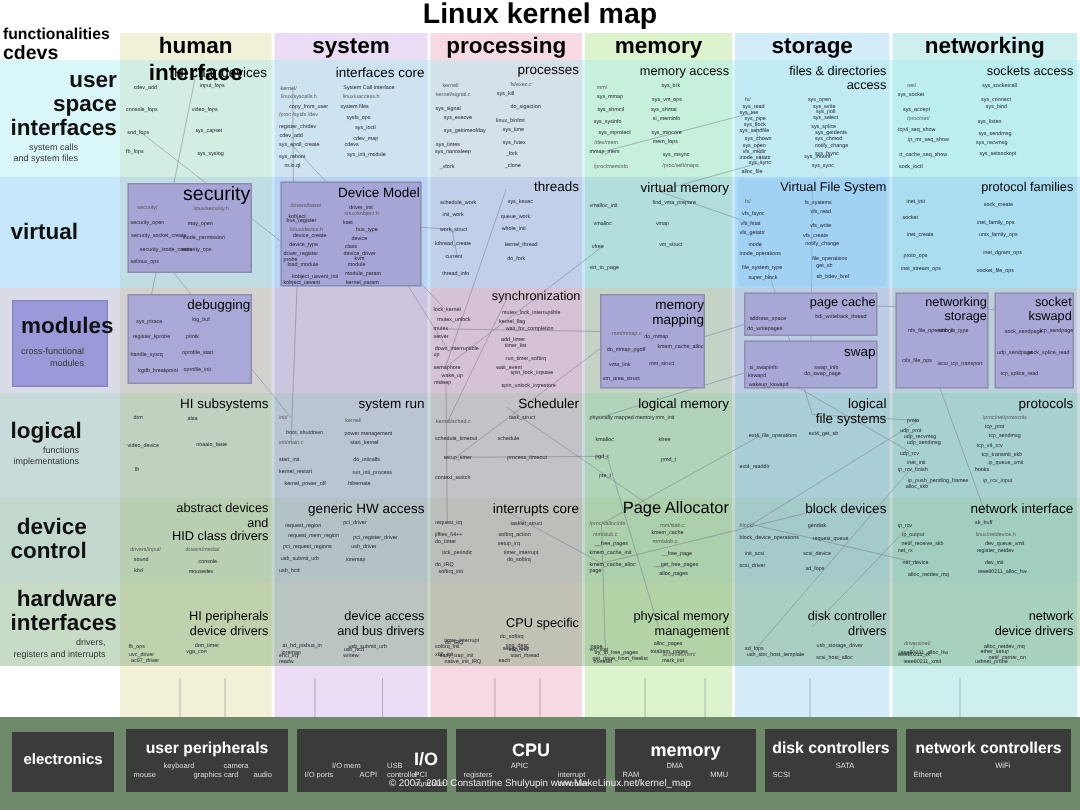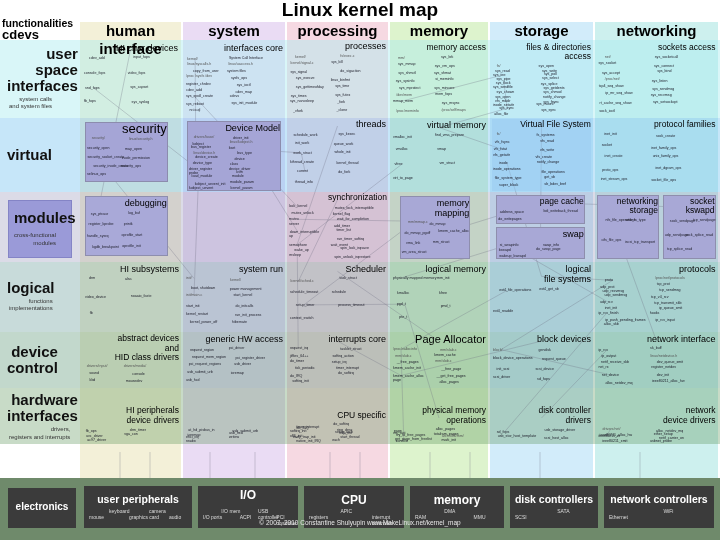--- a/index.html
+++ b/index.html
@@ -699,20 +699,24 @@
           <div>HI peripherals</div>
           <div>device drivers</div>
         </div>
         <div class="fn" style="left: 3.83887px; top: 39.5296px;">fb_ops</div>
         <div class="fn" style="left: 47.7675px; top: 39.1779px;">drm_timer</div>
         <div class="fn" style="left: 4.07489px; top: 45.0334px;">uvc_driver</div>
         <div class="fn" style="left: 42.217px; top: 43.3871px;">vga_con</div>
         <div class="fn" style="left: 5.2904px; top: 48.4236px;">ac97_driver</div>
       </div>
       <div class="grp" style="left: 185.04px; top: 389.12px; width: 97.92px; height: 53.76px;">
+        <div class="gtitle" style="font-size: 8.5px; line-height: 9.5px; top: 17.38px;">
+          <div>device access</div>
+          <div>and bus drivers</div>
+        </div>
         <div class="fn" style="left: 3.31802px; top: 39.2886px;">at_hd_pisbus_in</div>
         <div class="fn" style="left: 47.3315px; top: 39.869px;">usb_submit_urb</div>
         <div class="fn" style="left: 2.58272px; top: 44.0862px;">ioremap</div>
         <div class="fn" style="left: 44.0798px; top: 41.5781px;">usb_hcd</div>
         <div class="fn" style="left: 1px; top: 46.0391px;">ehci_irq</div>
         <div class="fn" style="left: 43.849px; top: 45.9758px;">writew</div>
         <div class="fn" style="left: 1px; top: 49.76px;">readw</div>
       </div>
       <div class="grp" style="left: 289.02px; top: 389.12px; width: 96.96px; height: 53.76px;">
         <div class="gtitle" style="font-size: 8.5px; line-height: 9.5px; top: 22.13px;">
@@ -727,21 +731,21 @@
         <div class="fn" style="left: 1px; top: 44.52px;">x86_init</div>
         <div class="fn" style="left: 50.1999px; top: 42.3545px;">trap_init</div>
         <div class="fn" style="left: 4.02958px; top: 45.5004px;">early_trap_init</div>
         <div class="fn" style="left: 51.3409px; top: 45.6026px;">start_thread</div>
         <div class="fn" style="left: 7.26729px; top: 49.6813px;">native_init_IRQ</div>
         <div class="fn" style="left: 43.3112px; top: 49.1097px;">each</div>
       </div>
       <div class="grp" style="left: 391.96px; top: 389.12px; width: 94.08px; height: 53.76px;">
         <div class="gtitle" style="font-size: 8.5px; line-height: 9.5px; top: 17.38px;">
           <div>physical memory</div>
-          <div>operations</div>
+          <div>management</div>
         </div>
         <div class="fn" style="left: 1.6964px; top: 40.188px;">page</div>
         <div class="fn" style="left: 43.823px; top: 38.0203px;">alloc_pages</div>
         <div class="fn" style="left: 1px; top: 41.5308px;">vm_stat</div>
         <div class="fn" style="left: 41.7777px; top: 43.0172px;">totalram_pages</div>
         <div class="fn" style="left: 4.32173px; top: 43.983px;">try_to_free_pages</div>
         <div class="fn dim" style="left: 49.9567px; top: 45.3037px;">arch/x86/mm/</div>
         <div class="fn" style="left: 3.13998px; top: 48.2735px;">get_page_from_freelist</div>
         <div class="fn" style="left: 49.4708px; top: 48.749px;">mark_init</div>
         <div class="fn" style="left: 3.84471px; top: 49.76px;">zonelist</div>
@@ -789,21 +793,21 @@
           <div>graphics card</div>
         </div>
         <div class="es" style="left: 65px; top: 22px; white-space: nowrap;">
           <div>camera</div>
         </div>
         <div class="es" style="left: 85px; top: 28px; white-space: nowrap;">
           <div>audio</div>
         </div>
       </div>
       <div class="elecbox" style="left: 198px; top: 486px; width: 100px; height: 42px;">
-        <div class="et" style="top: 2px;">I/O</div>
+        <div class="et" style="top: 13px; padding-left: 36px;">I/O</div>
         <div class="es" style="left: 5px; top: 28px; white-space: nowrap;">
           <div>I/O ports</div>
         </div>
         <div class="es" style="left: 23.3333px; top: 22px; white-space: nowrap;">
           <div>I/O mem</div>
         </div>
         <div class="es" style="left: 41.6667px; top: 28px; white-space: nowrap;">
           <div>ACPI</div>
         </div>
         <div class="es" style="left: 60px; top: 22px; white-space: nowrap;">

